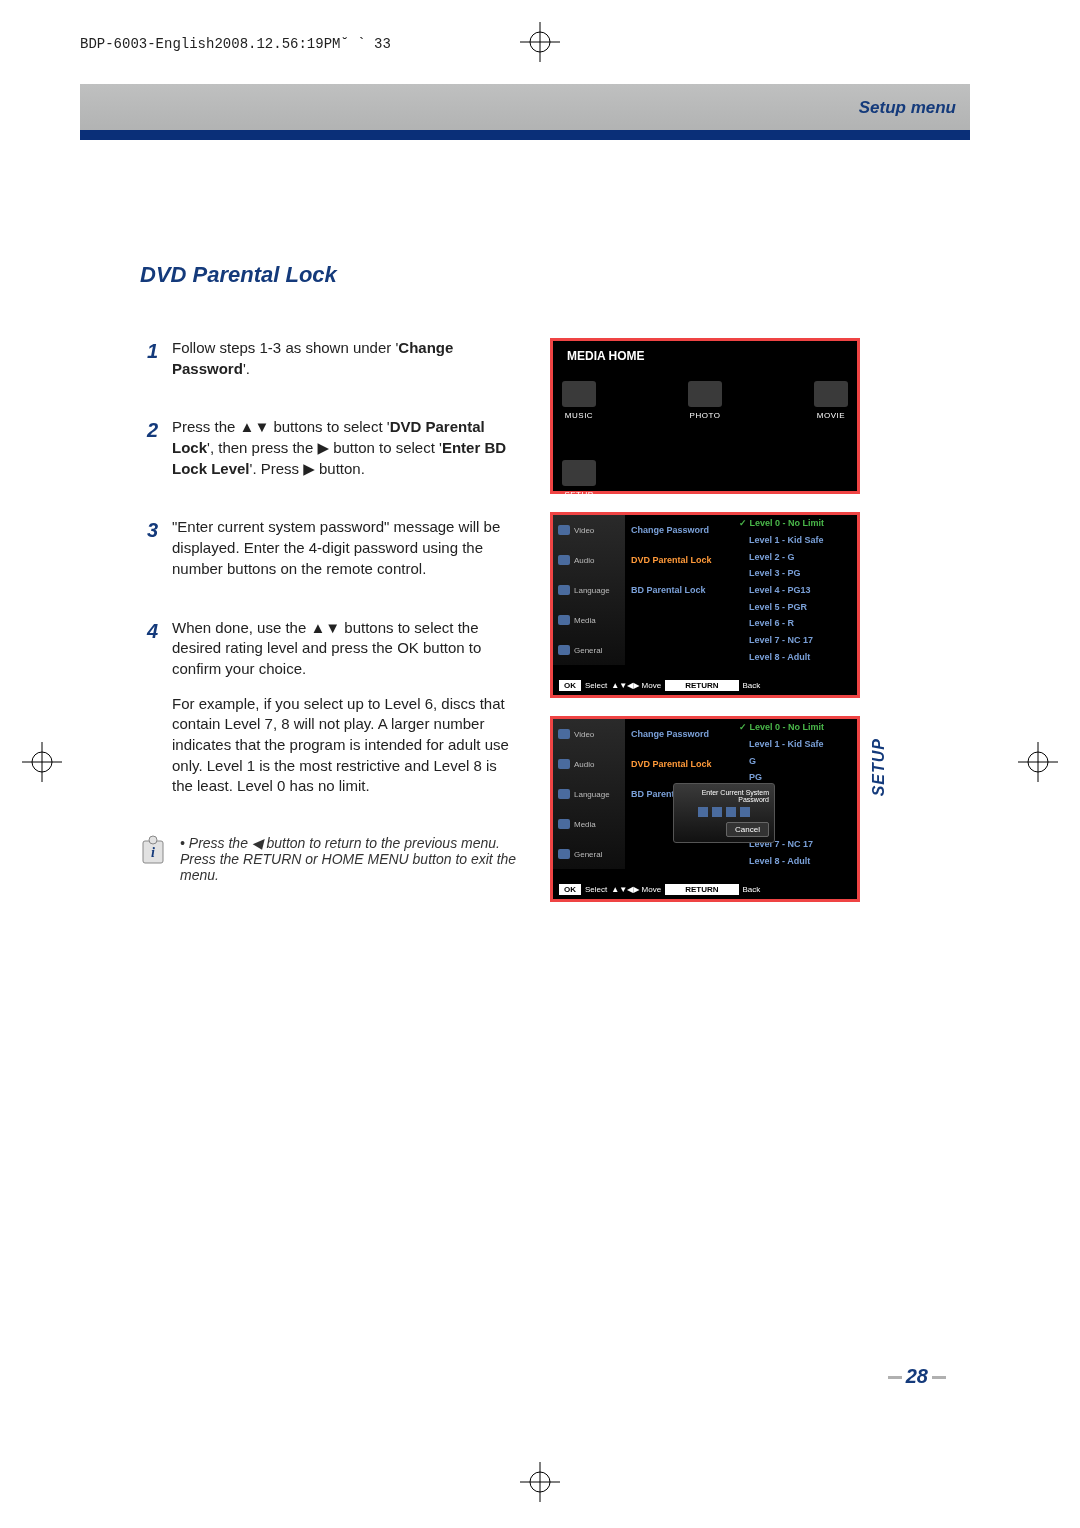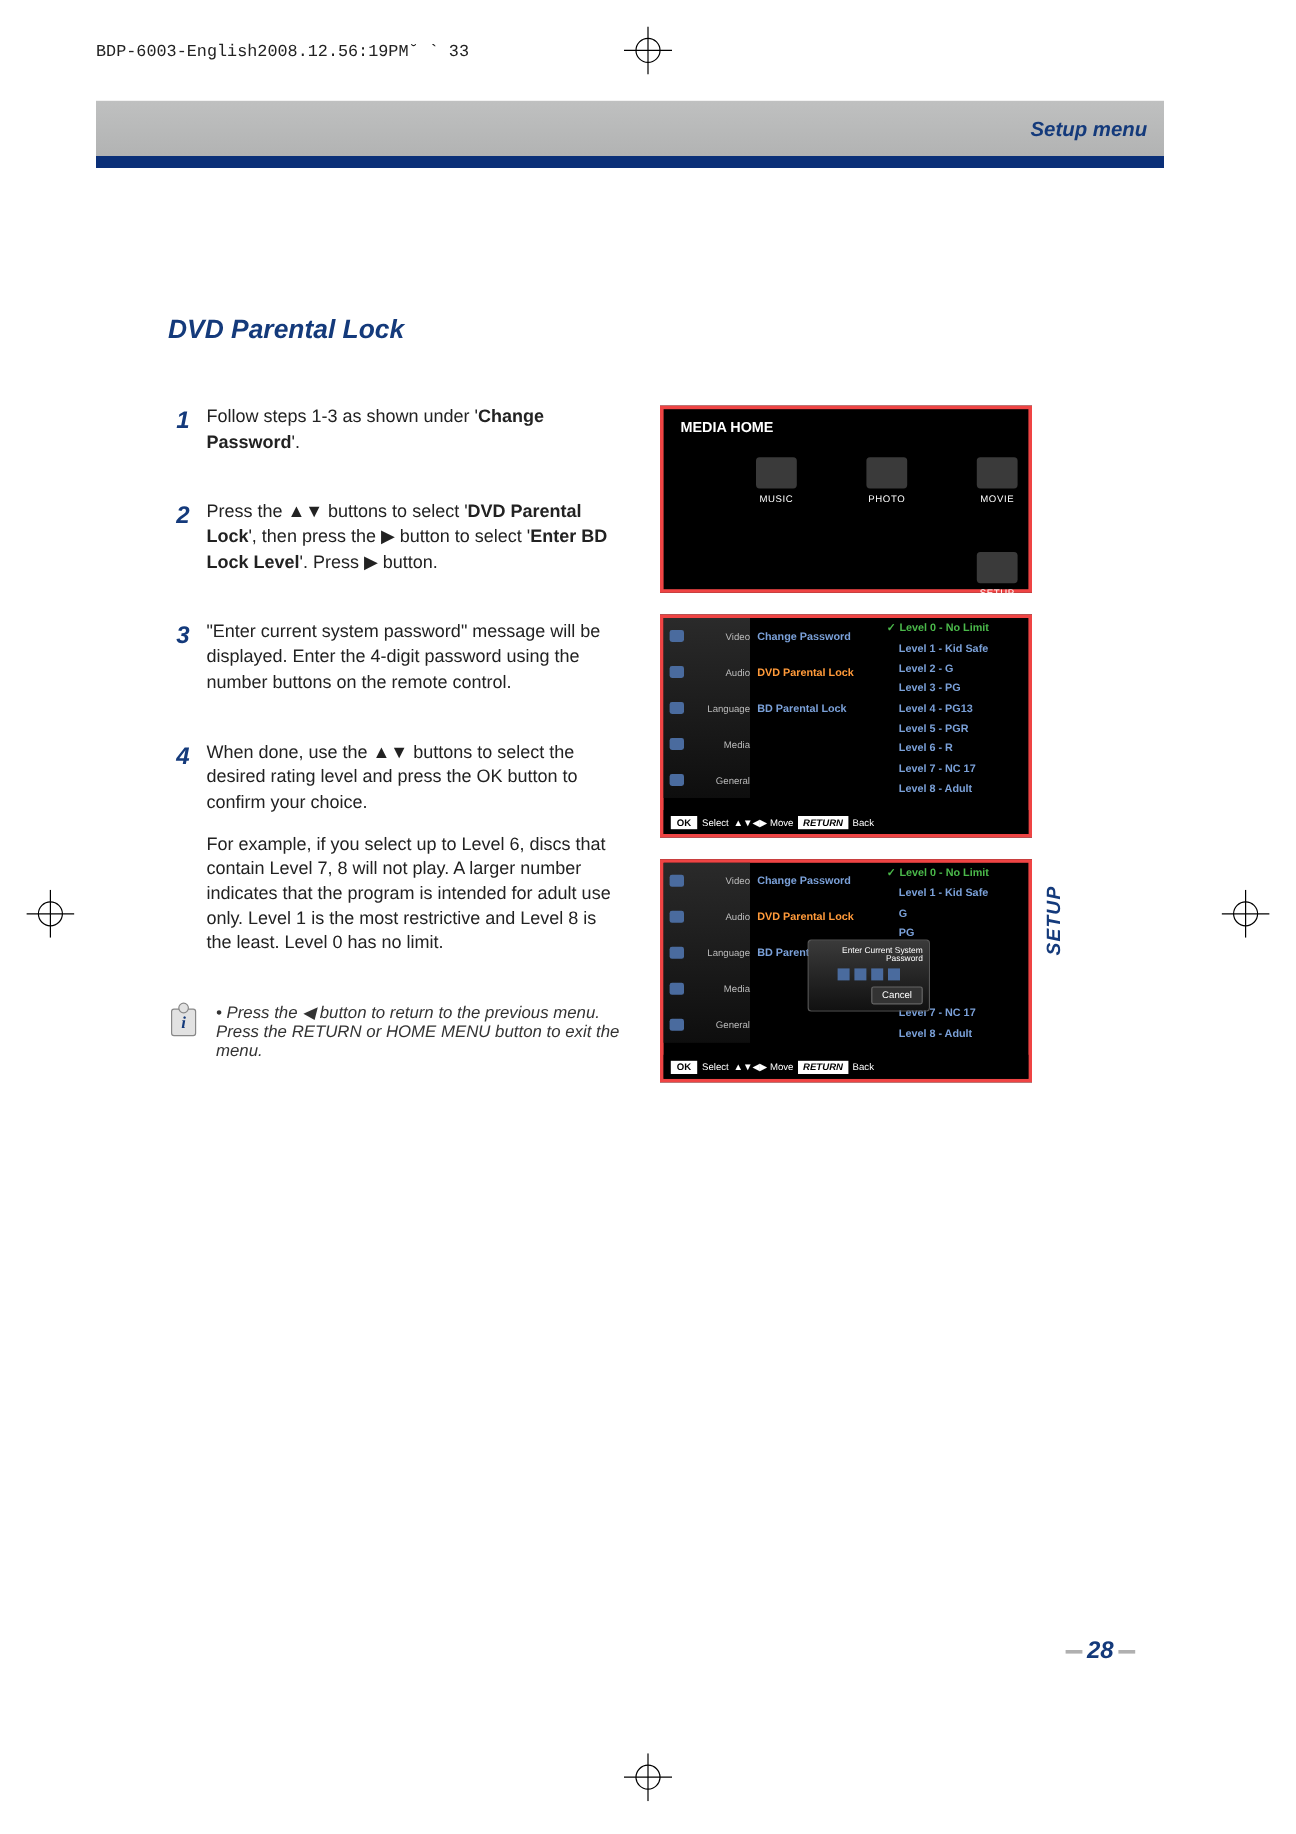--- a/index.html
+++ b/index.html
@@ -23,39 +23,39 @@
   .step{display:flex;gap:14px;margin-bottom:38px;font-size:15px;line-height:1.38;}
   .stepnum{color:#143a7b;font-style:italic;font-weight:bold;font-size:20px;width:18px;flex:none;text-align:right;}
   .steptxt{}
   .steptxt b{font-weight:bold;}
   .note{display:flex;gap:14px;font-size:14px;font-style:italic;color:#333;margin-top:30px;}
   .noteicon{width:26px;height:30px;flex:none;}
   .noteicon svg{display:block;}
   .screenshot{background:#000;border:3px solid #ef4444;margin-bottom:18px;}
   .ss1{height:150px;position:relative;}
   .ss-title{color:#fff;font-size:12px;font-weight:bold;position:absolute;top:8px;left:14px;}
-  .ss-icons{position:absolute;top:40px;left:0;right:0;display:flex;justify-content:flex-end;gap:40px;flex-wrap:wrap;}
+  .ss-icons{position:absolute;top:40px;left:0;right:0;display:flex;justify-content:space-between;gap:40px;flex-wrap:wrap;}
   .ss-iconcol{display:flex;flex-direction:column;align-items:center;gap:4px;width:52px;}
   .ss-iconbox{width:34px;height:26px;background:#3a3a3a;border-radius:3px;display:flex;align-items:center;justify-content:center;}
   .ss-iconlabel{color:#fff;font-size:8px;letter-spacing:0.5px;}
   .ss2,.ss3{height:180px;position:relative;font-size:9px;}
   .ss-side{position:absolute;top:0;left:0;width:72px;height:150px;background:linear-gradient(#2a2a2a,#0e0e0e);display:flex;flex-direction:column;}
-  .ss-sideitem{flex:1;display:flex;align-items:center;gap:4px;padding-left:5px;color:#bbb;font-size:8px;justify-content:space-between;}
+  .ss-sideitem{flex:1;display:flex;align-items:center;gap:4px;padding-left:5px;color:#bbb;font-size:8px;}
   .ss-sideitem .ic{width:12px;height:10px;background:#4a6b9e;border-radius:2px;flex:none;}
   .ss-mid{position:absolute;top:0;left:72px;width:108px;height:150px;display:flex;flex-direction:column;}
   .ss-miditem{flex:1;display:flex;align-items:center;padding-left:6px;color:#7aa0d8;font-weight:bold;font-size:9px;}
   .ss-miditem.sel{color:#ff9a3a;}
   .ss-right{position:absolute;top:0;left:180px;right:0;height:150px;display:flex;flex-direction:column;}
   .ss-level{flex:1;display:flex;align-items:center;padding-left:6px;color:#7aa0d8;font-weight:bold;font-size:9px;}
   .ss-level.sel{color:#4ab84a;}
   .ss-level.sel::before{content:"✓";margin-right:3px;}
   .ss-level.notsel::before{content:"";display:inline-block;width:10px;}
   .ss-bottombar{position:absolute;left:0;right:0;bottom:0;height:20px;background:#000;display:flex;align-items:center;gap:4px;padding:0 6px;color:#fff;font-size:8px;}
   .ok-btn{background:#fff;color:#000;padding:1px 5px;font-weight:bold;}
-  .ret-btn{background:#fff;color:#000;padding:1px 4px;font-weight:bold;font-style:italic;}
+  .ret-btn{background:#fff;color:#000;padding:1px 20px;font-weight:bold;}
   .ss-dialog{position:absolute;top:42px;left:120px;width:90px;background:linear-gradient(#3a3a3a,#111);border:1px solid #555;border-radius:3px;padding:5px;text-align:right;margin-top:22px;}
   .ss-dialog .dlgtitle{color:#fff;font-size:7px;margin-bottom:4px;}
   .ss-dialog .dots{display:flex;justify-content:center;gap:4px;margin-bottom:5px;}
   .ss-dialog .dots span{width:10px;height:10px;background:#4a6b9e;}
   .ss-dialog .cancel{background:#333;color:#fff;font-size:8px;padding:2px 8px;display:inline-block;border:1px solid #666;border-radius:2px;}
   .sidetab{position:absolute;right:-28px;top:400px;writing-mode:vertical-rl;transform:rotate(180deg);color:#143a7b;font-style:italic;font-weight:bold;font-size:16px;letter-spacing:1px;}
   .pagenum{position:absolute;bottom:140px;right:130px;color:#143a7b;font-style:italic;font-weight:bold;font-size:20px;}
   .pagenum .dash{color:#9aa;display:inline-block;width:14px;height:3px;background:#b0b0b0;vertical-align:middle;margin:0 4px;}
 </style>
 </head>

